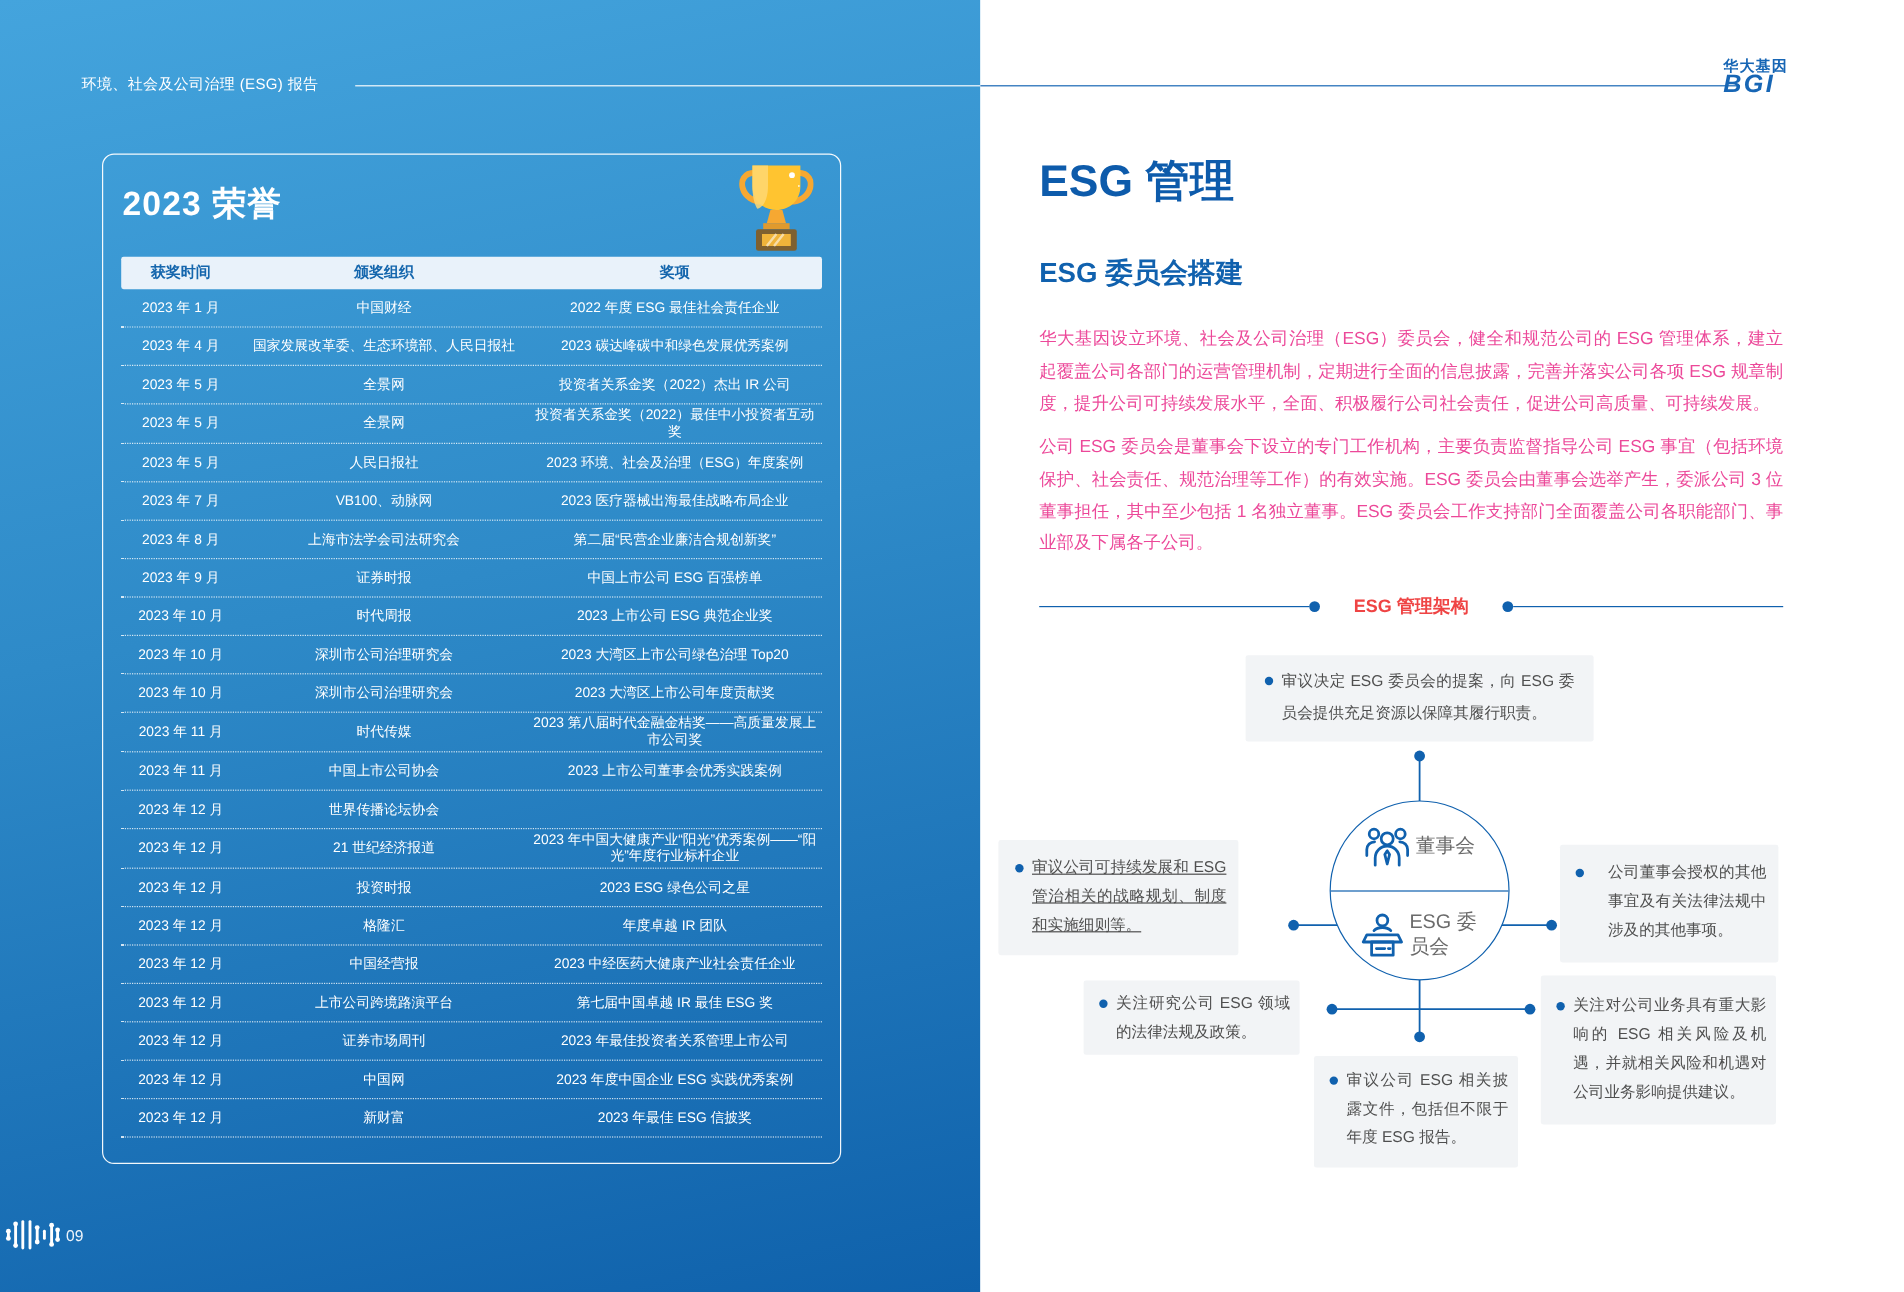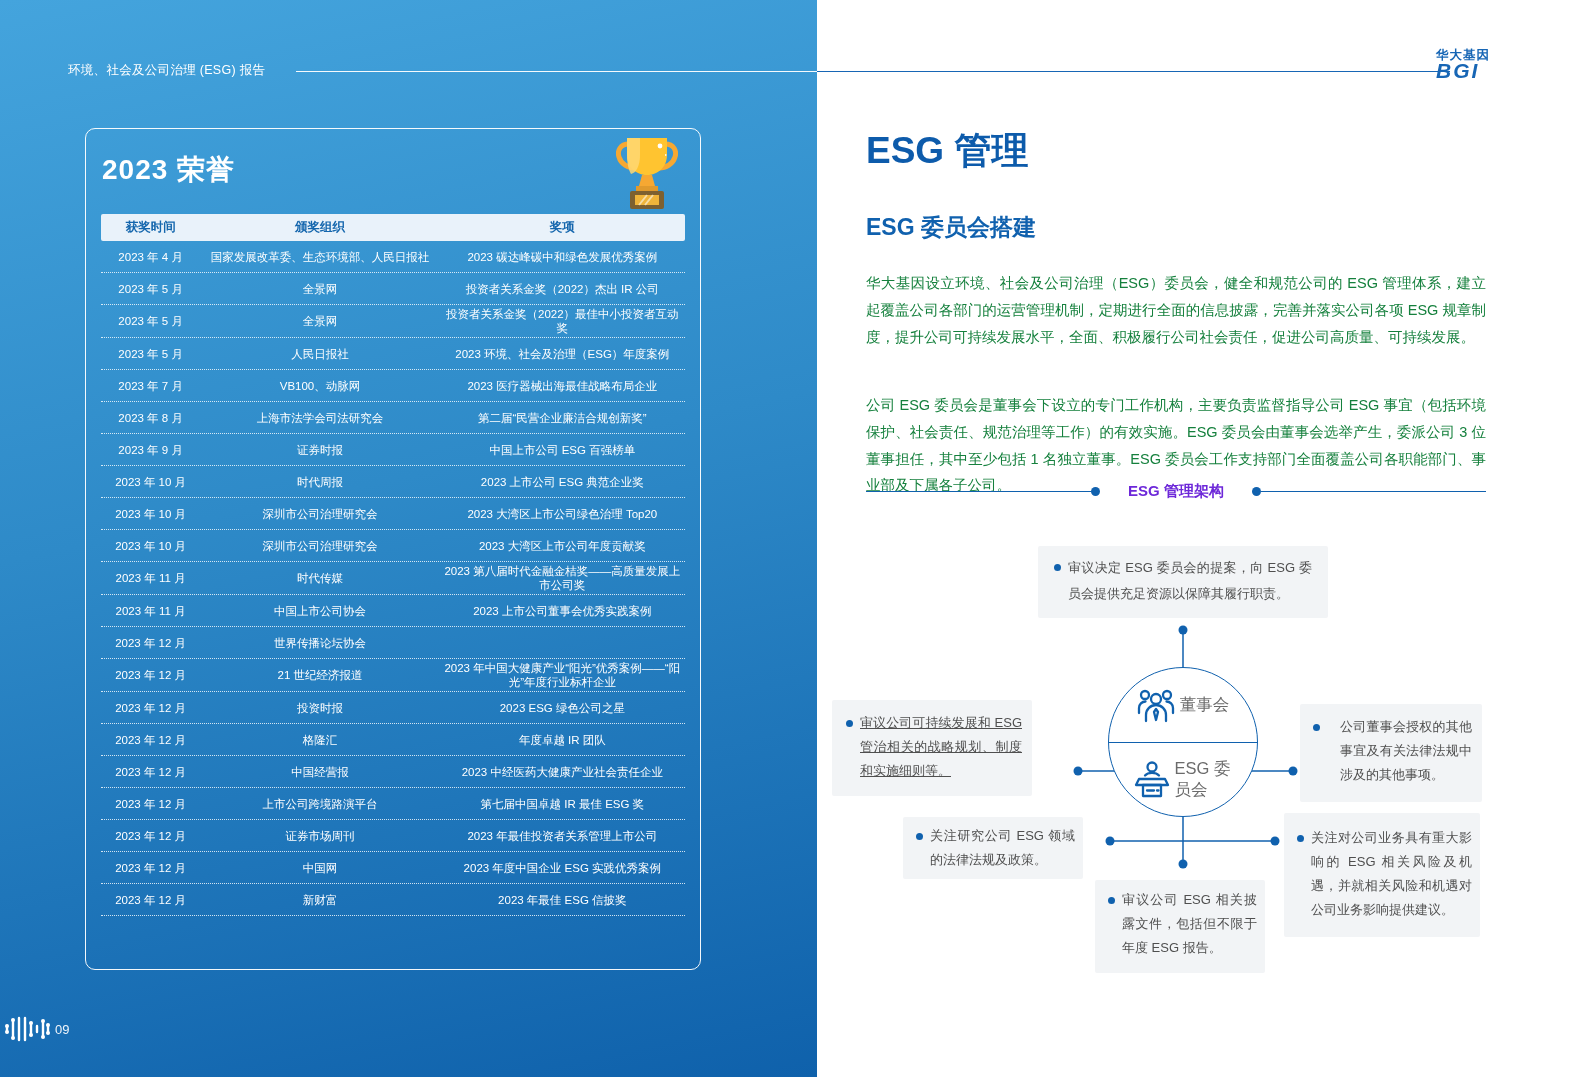--- a/index.html
+++ b/index.html
@@ -39,27 +39,27 @@
   
   .right-page { position:absolute; left:817px; top:0; width:770px; height:1077px; background:#ffffff; }
   .rule-right { position:absolute; left:0; top:71px; width:633px; height:1.4px; background:#1766b5; }
   .bgi-logo { position:absolute; left:619px; top:49px; color:#1766b5; line-height:1; }
   .logo-cn { font-size:12.5px; font-weight:bold; letter-spacing:1px; }
   .logo-en { font-size:21px; font-weight:900; font-style:italic; letter-spacing:2px; margin-top:-2px; }
   .r-title { position:absolute; left:49px; top:126px; margin:0; font-size:37px; font-weight:bold; color:#0d5bab; }
   .r-subtitle { position:absolute; left:49px; top:212px; margin:0; font-size:23px; font-weight:bold; color:#1061ae; }
   .para {
     position:absolute; left:49px; width:620px; margin:0;
-    font-size:14.5px; line-height:1.85; color:#15803d; text-align:justify;
-  }
-  .p1 { top:270px; } .p2 { top:360px;margin-top:32px; }
+    font-size:14.5px; line-height:1.85; color:#ec4899; text-align:justify;
+  }
+  .p1 { top:270px; } .p2 { top:360px; }
   .arch-heading { position:absolute; left:49px; top:482px; width:620px; display:flex; align-items:center; }
   .ah-rule { flex:1; height:1.5px; background:#1061ae; }
   .ah-dot { width:9px; height:9px; border-radius:50%; background:#1061ae; flex:none; }
-  .ah-label { margin:0 28px; font-size:15px; font-weight:bold; color:#6d28d9; white-space:nowrap; }
+  .ah-label { margin:14px 28px; font-size:15px; font-weight:bold; color:#ef4444; white-space:nowrap; }
 
   
   .connectors { position:absolute; left:0; top:0; z-index:1; pointer-events:none; }
   .dbox {
     position:absolute; z-index:2; background:#f2f4f6; border-radius:2px; box-sizing:border-box;
     display:flex; gap:7px; font-size:13px; color:#4f4f4f; text-align:justify;
   }
   .dbox .bullet { flex:none; width:7px; height:7px; border-radius:50%; background:#1061ae; margin-top:9px; }
   .dbox .btext { flex:1; }
   .box-top    { left:1038px; top:546px; width:290px; height:72px;  padding:9px 16px;  line-height:2.0; }
@@ -107,20 +107,25 @@
         </svg>
       </div>
 
       <div class="htable">
         <div class="thead">
           <div class="tc c1">获奖时间</div>
           <div class="tc c2">颁奖组织</div>
           <div class="tc c3">奖项</div>
         </div>
         <div id="honor-rows">
+            <div class="trow">
+              <div class="tc c1">2023 年 1 月</div>
+              <div class="tc c2">中国财经</div>
+              <div class="tc c3">2022 年度 ESG 最佳社会责任企业</div>
+            </div>
             <div class="trow">
               <div class="tc c1">2023 年 4 月</div>
               <div class="tc c2">国家发展改革委、生态环境部、人民日报社</div>
               <div class="tc c3">2023 碳达峰碳中和绿色发展优秀案例</div>
             </div>
             <div class="trow">
               <div class="tc c1">2023 年 5 月</div>
               <div class="tc c2">全景网</div>
               <div class="tc c3">投资者关系金奖（2022）杰出 IR 公司</div>
             </div>

